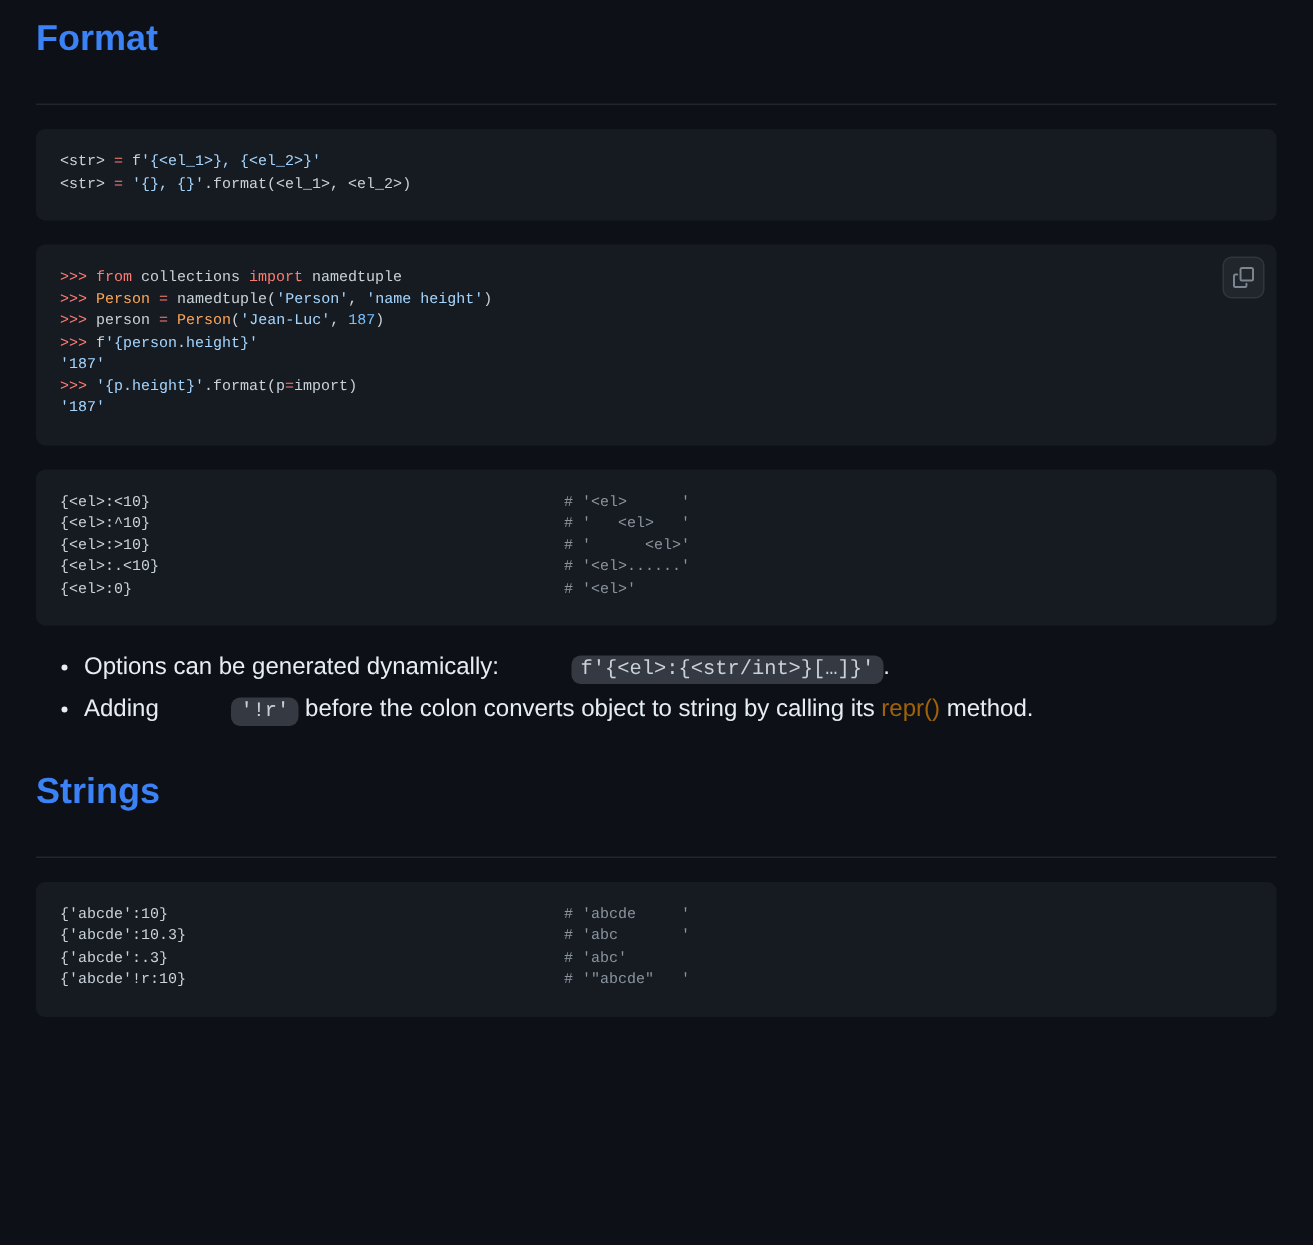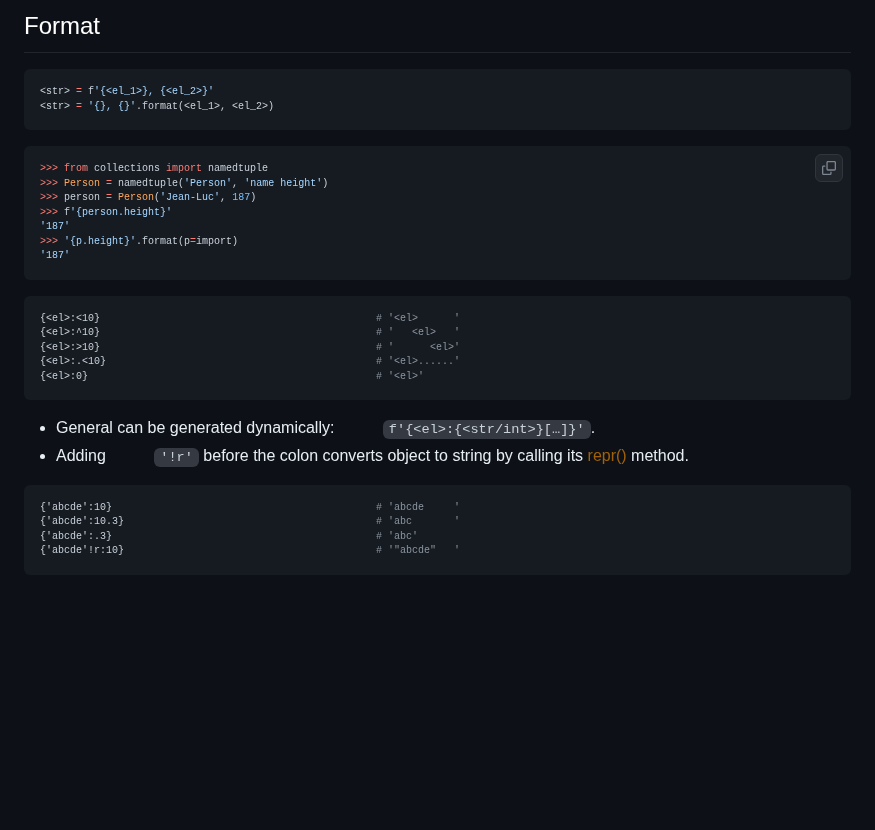--- a/index.html
+++ b/index.html
@@ -10,23 +10,23 @@
     font-size: 16px;
     line-height: 1.5;
     padding: 0;
     width: 875px;
   }
   .content {
     padding: 8px 24px 24px 24px;
   }
   h2 {
     font-size: 24px;
-    font-weight: 400;
-    color: #ffffff;
-    padding-bottom: 8px;
+    font-weight: 700;
+    color: #3b82f6;
+    padding-bottom: 25px;
     border-bottom: 1px solid #21262d;
     margin-top: 24px;
     margin-bottom: 16px;
   }
   h2:first-child { margin-top: 0; }
   pre {
     background: #161b22;
     border-radius: 6px;
     padding: 16px;
     overflow: auto;
@@ -106,25 +106,26 @@
 <span class="t-str">'187'</span></pre>
 
   <pre id="general-pre"><span class="t-punct">{&lt;el&gt;:&lt;10}                                              </span><span class="t-cmt"># '&lt;el&gt;      '</span>
 <span class="t-punct">{&lt;el&gt;:^10}                                              </span><span class="t-cmt"># '   &lt;el&gt;   '</span>
 <span class="t-punct">{&lt;el&gt;:&gt;10}                                              </span><span class="t-cmt"># '      &lt;el&gt;'</span>
 <span class="t-punct">{&lt;el&gt;:.&lt;10}                                             </span><span class="t-cmt"># '&lt;el&gt;......'</span>
 <span class="t-punct">{&lt;el&gt;:0}                                                </span><span class="t-cmt"># '&lt;el&gt;'</span></pre>
 
   <ul>
     <li>
-      <span>General can be generated dynamically: </span><code class="inline">f'{&lt;el&gt;:{&lt;str/int&gt;}[…]}'</code><span>.</span>
+      <span>Options can be generated dynamically: </span><code class="inline">f'{&lt;el&gt;:{&lt;str/int&gt;}[…]}'</code><span>.</span>
     </li>
     <li>
       <span>Adding </span><code class="inline">'!r'</code><span> before the colon converts object to string by calling its </span><a href="#" class="link">repr()</a><span> method.</span>
     </li>
   </ul>
 
+  <h2>Strings</h2>
   <pre id="strings-pre"><span class="t-punct">{'abcde':10}                                            </span><span class="t-cmt"># 'abcde     '</span>
 <span class="t-punct">{'abcde':10.3}                                          </span><span class="t-cmt"># 'abc       '</span>
 <span class="t-punct">{'abcde':.3}                                            </span><span class="t-cmt"># 'abc'</span>
 <span class="t-punct">{'abcde'!r:10}                                          </span><span class="t-cmt"># '"abcde"   '</span></pre>
 
 </div>
 
 </body></html>

